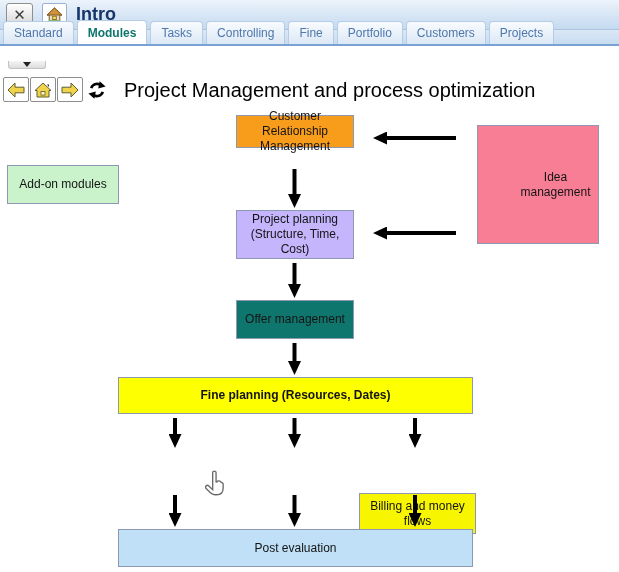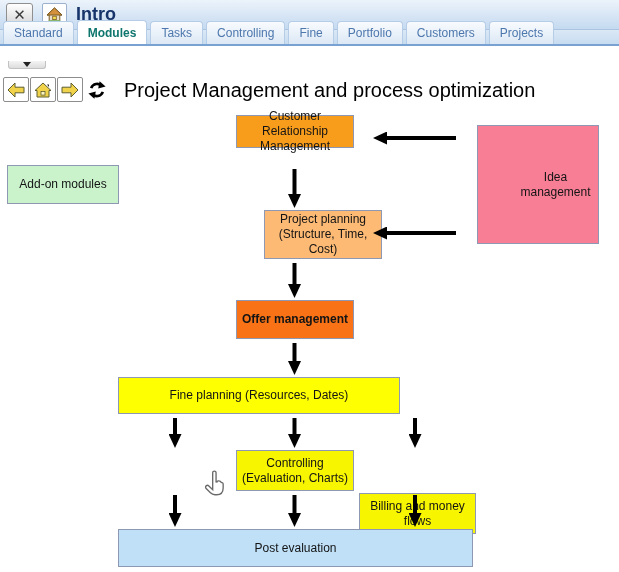--- a/index.html
+++ b/index.html
@@ -72,21 +72,21 @@
   .node {
     position:absolute; border:1px solid #8f98b3;
     display:flex; align-items:center; justify-content:center; text-align:center;
     font-size:12px; color:#141414; line-height:1.25; padding:2px; cursor:default;
   }
   #node-addon      { left:7px;   top:117px; width:112px; height:39px;margin-top:48px; }
   #node-crm        { left:236px; top:115px; width:118px; height:33px; }
   #node-idea       { left:477px; top:125px; width:122px; height:119px;padding-left:37px; }
   #node-planning   { left:236px; top:210px; width:118px; height:49px; }
   #node-offer      { left:236px; top:300px; width:118px; height:39px; }
-  #node-fine       { left:118px; top:377px; width:282px; height:37px; }
+  #node-fine       { left:118px; top:377px; width:355px; height:37px;font-weight:bold; }
   #node-tracking   { left:118px; top:450px; width:112px; height:41px; }
   #node-controlling{ left:236px; top:450px; width:118px; height:41px; }
   #node-billing    { left:359px; top:450px; width:117px; height:41px;margin-top:43px; }
   #node-post       { left:118px; top:529px; width:355px; height:38px; }
 
   .arrow-layer { position:absolute; left:0; top:0; width:619px; height:572px; pointer-events:none; }
   .cursor-icon { position:absolute; left:202px; top:470px; pointer-events:none; }
 </style>
 </head>
 <body>
@@ -148,24 +148,23 @@
         <polygon points="7.4,18.8 1.4,13.4 8.8,11.6" fill="#000"></polygon>
       </svg>
     </div>
   </div>
 
   <div class="heading">Project Management and process optimization</div>
 
   <div class="node" id="node-addon" style="background-color: rgb(202, 243, 204);">Add-on modules</div>
   <div class="node" id="node-crm" style="background-color: rgb(248, 156, 27);">Customer Relationship Management</div>
   <div class="node" id="node-idea" style="background-color: rgb(248, 126, 150);">Idea management</div>
-  <div class="node" id="node-planning" style="background-color: #fdba74; margin-left: 28px;">Project planning (Structure, Time, Cost)</div>
-  <div class="node" id="node-offer" style="background-color: #f97316; font-weight: bold;">Offer management</div>
+  <div class="node" id="node-planning" style="background-color: #c4b5fd;">Project planning (Structure, Time, Cost)</div>
+  <div class="node" id="node-offer" style="background-color: #0f766e;">Offer management</div>
   <div class="node" id="node-fine" style="background-color: rgb(254, 255, 0);">Fine planning (Resources, Dates)</div>
-  <div class="node" id="node-controlling" style="background-color: rgb(247, 245, 0);">Controlling (Evaluation, Charts)</div>
   <div class="node" id="node-billing" style="background-color: rgb(247, 245, 0);">Billing and money flows</div>
   <div class="node" id="node-post" style="background-color: rgb(191, 224, 247);">Post evaluation</div>
 
   <svg class="arrow-layer" viewBox="0 0 619 572">
     <defs>
       <marker id="ah" markerUnits="userSpaceOnUse" markerWidth="14" markerHeight="13" refX="2" refY="6.5" orient="auto">
         <path d="M0 0 L14 6.5 L0 13 Z" fill="#000000"></path>
       </marker>
     </defs>
     <line x1="294.5" y1="169" x2="294.5" y2="196" stroke="#000" stroke-width="4" marker-end="url(#ah)"></line>

